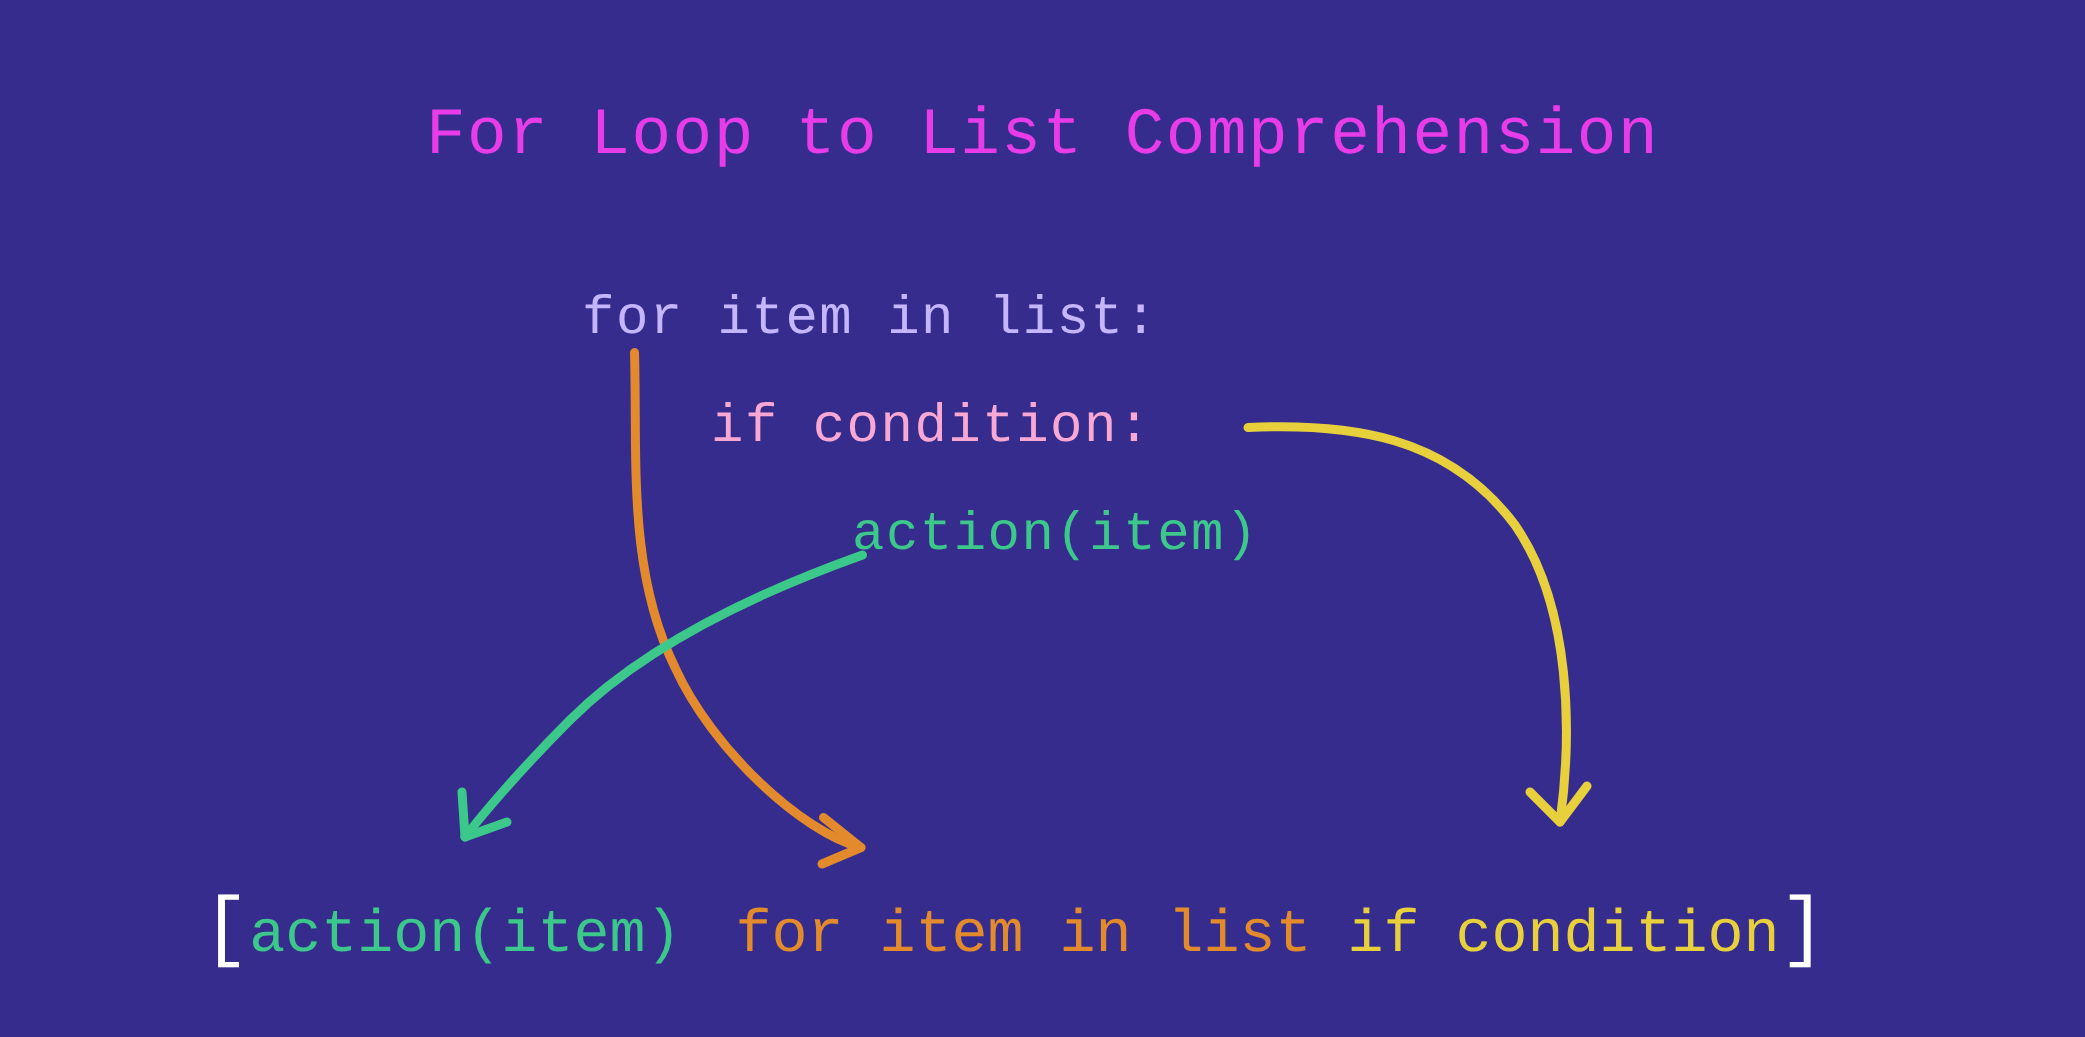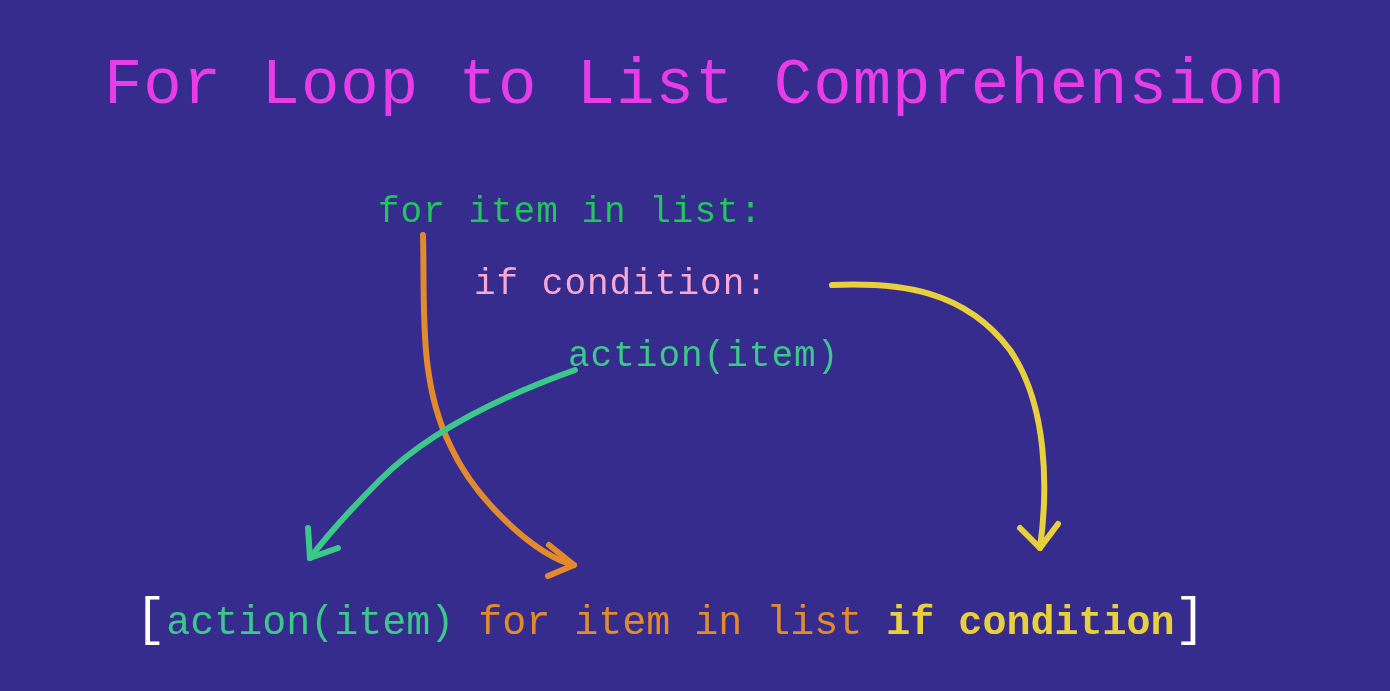--- a/index.html
+++ b/index.html
@@ -10,35 +10,35 @@
   body {
     width: 1390px;
     height: 691px;
     background: #352c8d;
     font-family: 'Consolas', 'Monaco', 'Courier New', monospace;
     position: relative;
     overflow: hidden;
   }
   .title {
     color: #e83ce8;
-    font-size: 64px;
+    font-size: 44px;
     text-align: center;
-    padding-top: 50px;
+    padding-top: 66px;
     font-weight: normal;
     letter-spacing: 1px;
   }
   .code-block {
     position: absolute;
     font-size: 36px;
     letter-spacing: 1px;
   }
   .line1 {
     top: 192px;
-    left: 378px;
-    color: #22c55e;
+    left: 388px;
+    color: #c4b5fd;
   }
   .line2 {
     top: 264px;
     left: 474px;
     color: #f9a8d4;
   }
   .line3 {
     top: 336px;
     left: 568px;
     color: #3cc88a;
@@ -51,22 +51,22 @@
     white-space: nowrap;
   }
   .bracket {
     color: #ffffff;
     font-size: 52px;
     vertical-align: middle;
     position: relative;
     top: -3px;
   }
   .green { color: #3cc88a; }
-  .orange { color: #e38b2c; }
-  .yellow { color: #e8cf3c; font-weight: bold; }
+  .orange { color: #e38b2c; margin-left: 12px; }
+  .yellow { color: #e8cf3c; }
   svg.arrows {
     position: absolute;
     top: 0;
     left: 0;
     width: 1390px;
     height: 691px;
     pointer-events: none;
   }
 </style>
 </head>

